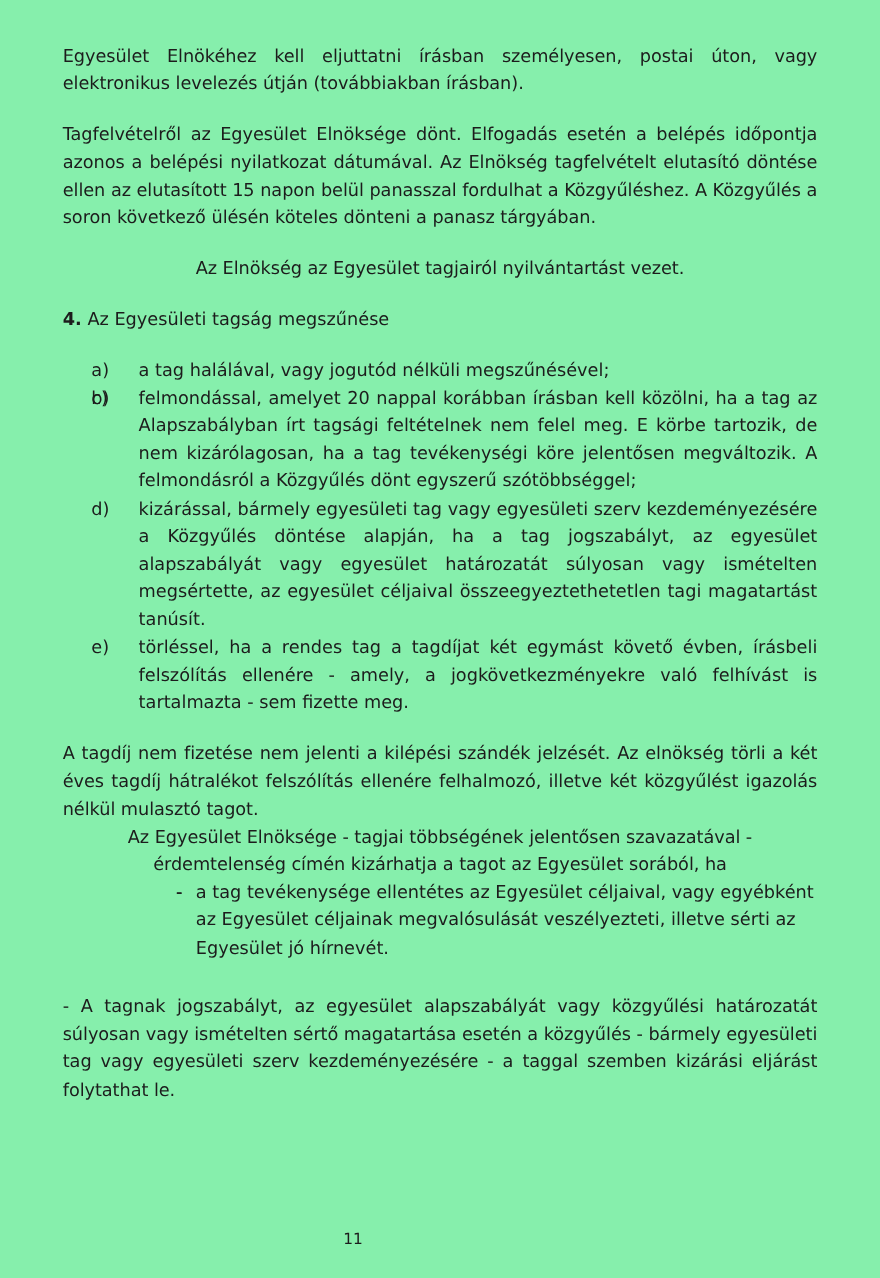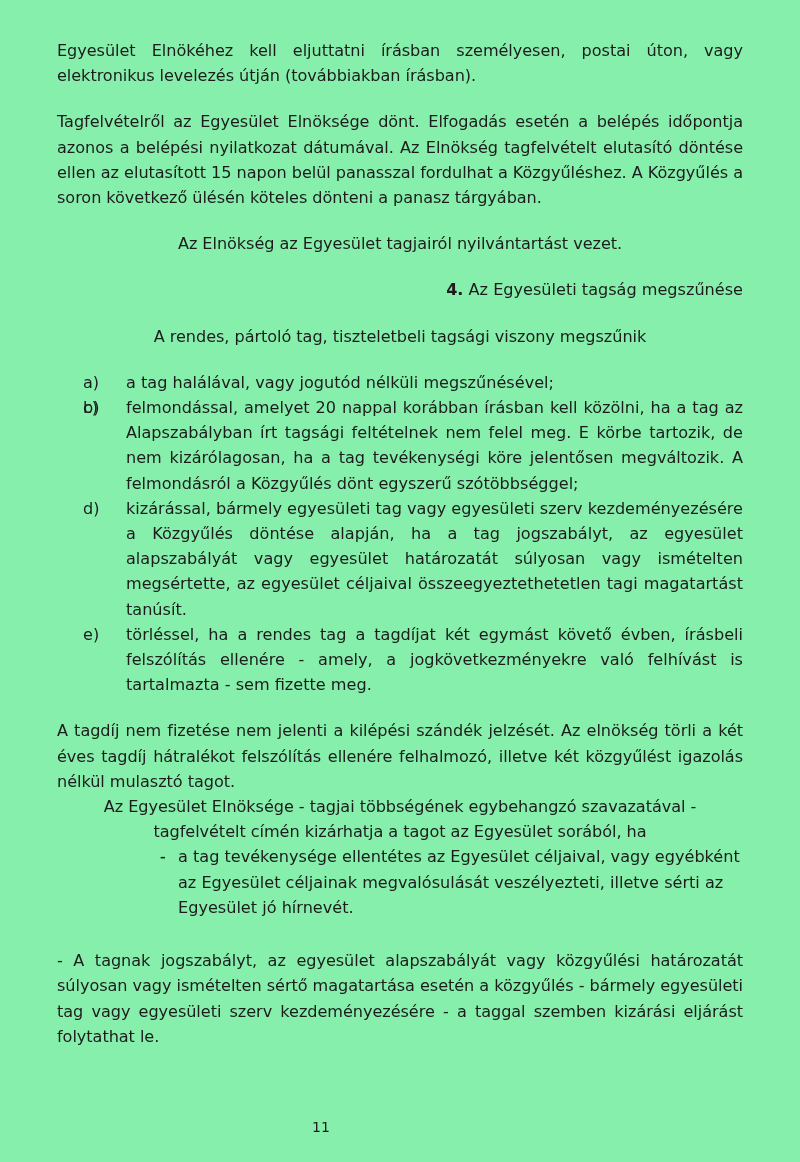--- a/index.html
+++ b/index.html
@@ -50,21 +50,21 @@
   }
 
   
   .para.tight {
     margin-bottom: 0;
   }
 
   .heading {
     font-size: 16.1px;
     line-height: 25.2px;
-    text-align: right;
+    text-align: left;
     margin: 0 0 21px 0;
   }
   .heading .num {
     font-weight: bold;
   }
 
   
   .lettered-list {
     margin: 0 0 21px 0;
     padding: 0;
@@ -133,21 +133,20 @@
   <div id="content">
 
     <p class="para">Egyesület Elnökéhez kell eljuttatni írásban személyesen, postai úton, vagy elektronikus levelezés útján (továbbiakban írásban).</p>
 
     <p class="para">Tagfelvételről az Egyesület Elnöksége dönt. Elfogadás esetén a belépés időpontja azonos a belépési nyilatkozat dátumával. Az Elnökség tagfelvételt elutasító döntése ellen az elutasított 15 napon belül panasszal fordulhat a Közgyűléshez. A Közgyűlés a soron következő ülésén köteles dönteni a panasz tárgyában.</p>
 
     <p class="para last-left">Az Elnökség az Egyesület tagjairól nyilvántartást vezet.</p>
 
     <p class="heading"><span class="num">4.</span> <span>Az Egyesületi tagság megszűnése</span></p>
 
-    <p class="para last-left">A rendes, pártoló tag, tiszteletbeli tagsági viszony megszűnik</p>
 
     <ul class="lettered-list">
       <li class="left-aligned" style="text-align: left;">
         <span class="marker">a)</span>
         <span>a tag halálával, vagy jogutód nélküli megszűnésével;</span>
       </li>
       <li>
         <span class="marker">b)</span>
       </li>
       <li>
@@ -159,21 +158,21 @@
         <span>kizárással, bármely egyesületi tag vagy egyesületi szerv kezdeményezésére a Közgyűlés döntése alapján, ha a tag jogszabályt, az egyesület alapszabályát vagy egyesület határozatát súlyosan vagy ismételten megsértette, az egyesület céljaival összeegyeztethetetlen tagi magatartást tanúsít.</span>
       </li>
       <li>
         <span class="marker">e)</span>
         <span>törléssel, ha a rendes tag a tagdíjat két egymást követő évben, írásbeli felszólítás ellenére - amely, a jogkövetkezményekre való felhívást is tartalmazta - sem fizette meg.</span>
       </li>
     </ul>
 
     <p class="para tight">A tagdíj nem fizetése nem jelenti a kilépési szándék jelzését. Az elnökség törli a két éves tagdíj hátralékot felszólítás ellenére felhalmozó, illetve két közgyűlést igazolás nélkül mulasztó tagot.</p>
 
-    <p class="para tight last-left">Az Egyesület Elnöksége - tagjai többségének egybehangzó szavazatával - tagfelvételt címén kizárhatja a tagot az Egyesület sorából, ha</p>
+    <p class="para tight last-left">Az Egyesület Elnöksége - tagjai többségének jelentősen szavazatával - érdemtelenség címén kizárhatja a tagot az Egyesület sorából, ha</p>
 
     <ul class="dash-list">
       <li>
         <span class="dash">-</span>
       </li>
       <li>
         <span class="dash">-</span>
         <span>a tag tevékenysége ellentétes az Egyesület céljaival, vagy egyébként az Egyesület céljainak megvalósulását veszélyezteti, illetve sérti az Egyesület jó hírnevét.</span>
       </li>
     </ul>

